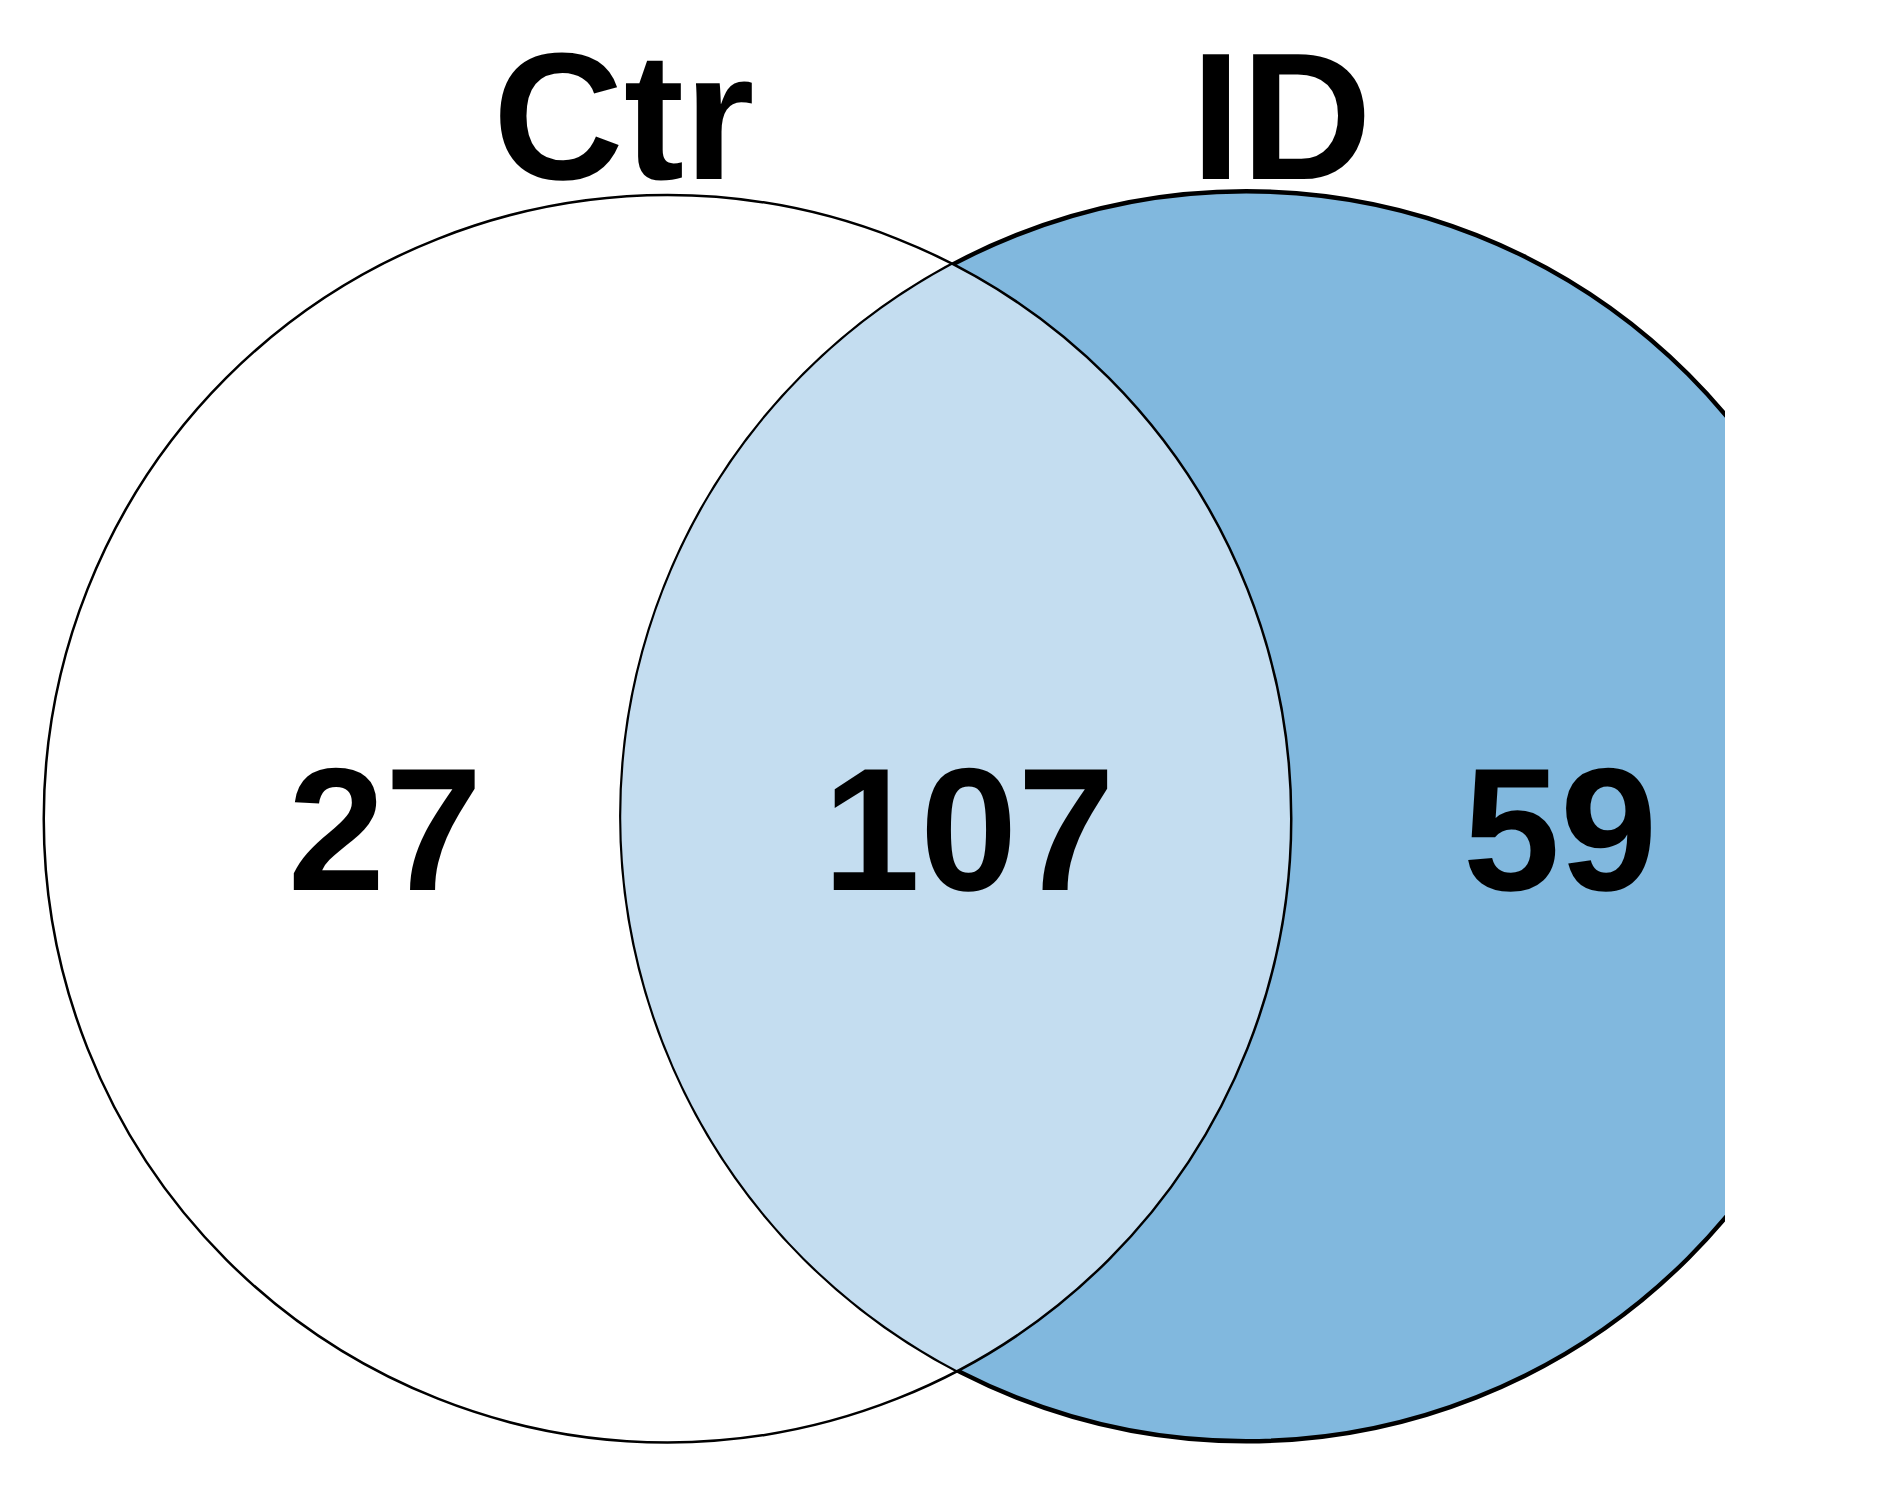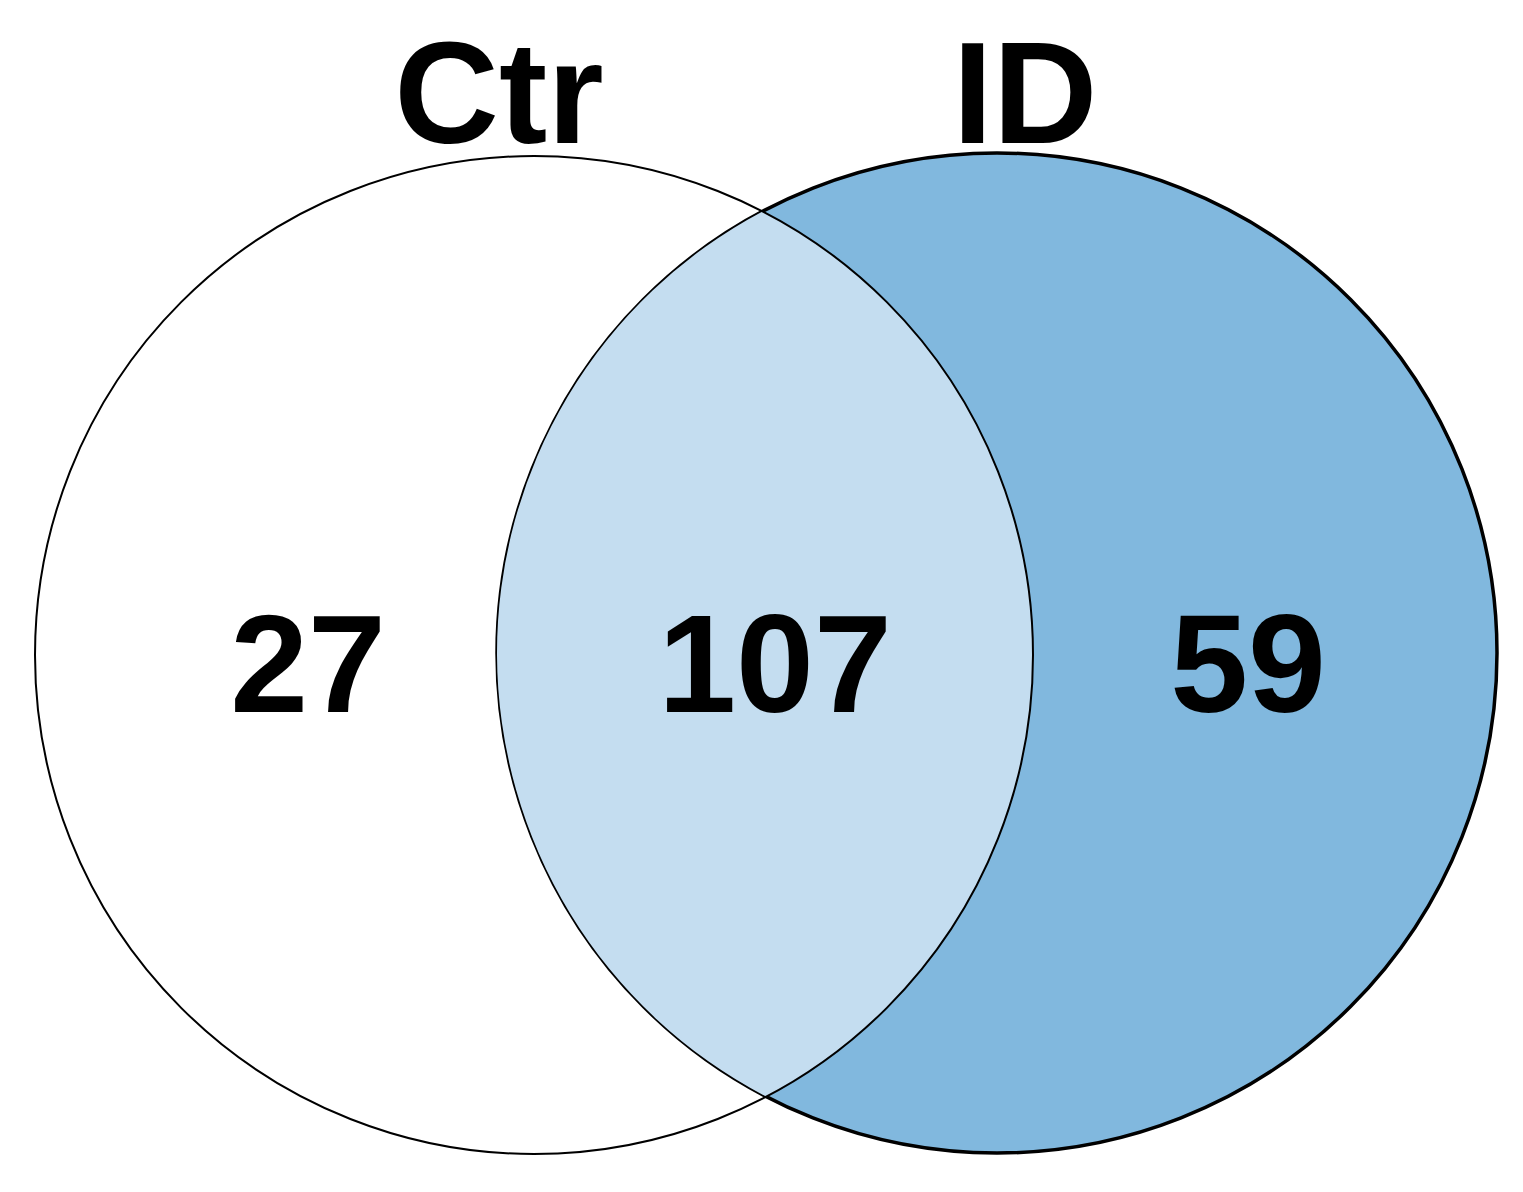--- a/index.html
+++ b/index.html
@@ -1,21 +1,21 @@
 <!DOCTYPE html>
 <html><head>
 <meta charset="utf-8">
 <style>
   html, body {
     margin: 0;
     padding: 0;
     background: #ffffff;
   }
   .figure-wrap {
-    width: 1523px;
+    width: 1380px;
     height: 1192px;
     position: relative;
     background: #ffffff;
     overflow: hidden;
   }
   svg.venn {
     display: block;
     width: 1523px;
     height: 1192px;
   }

